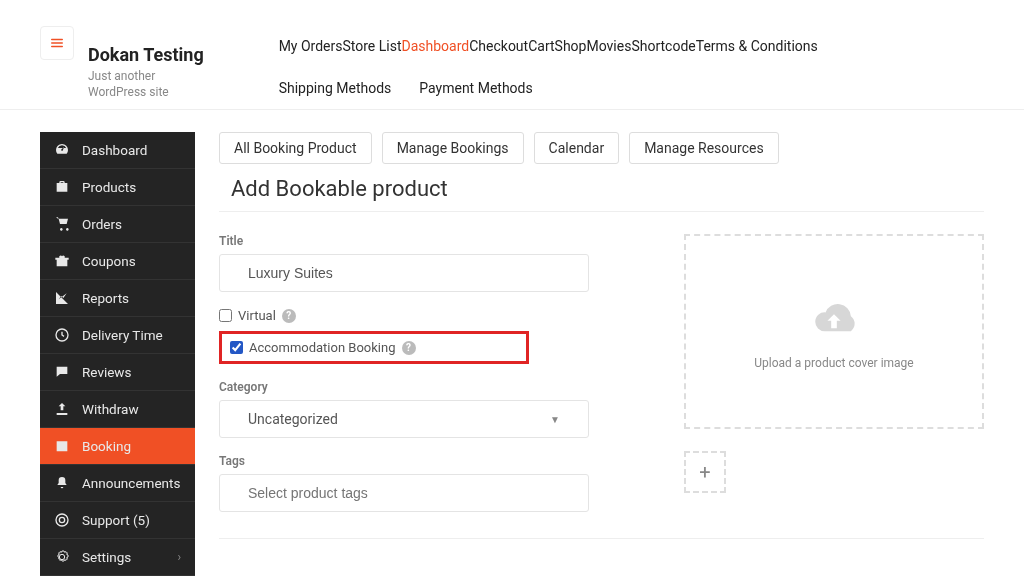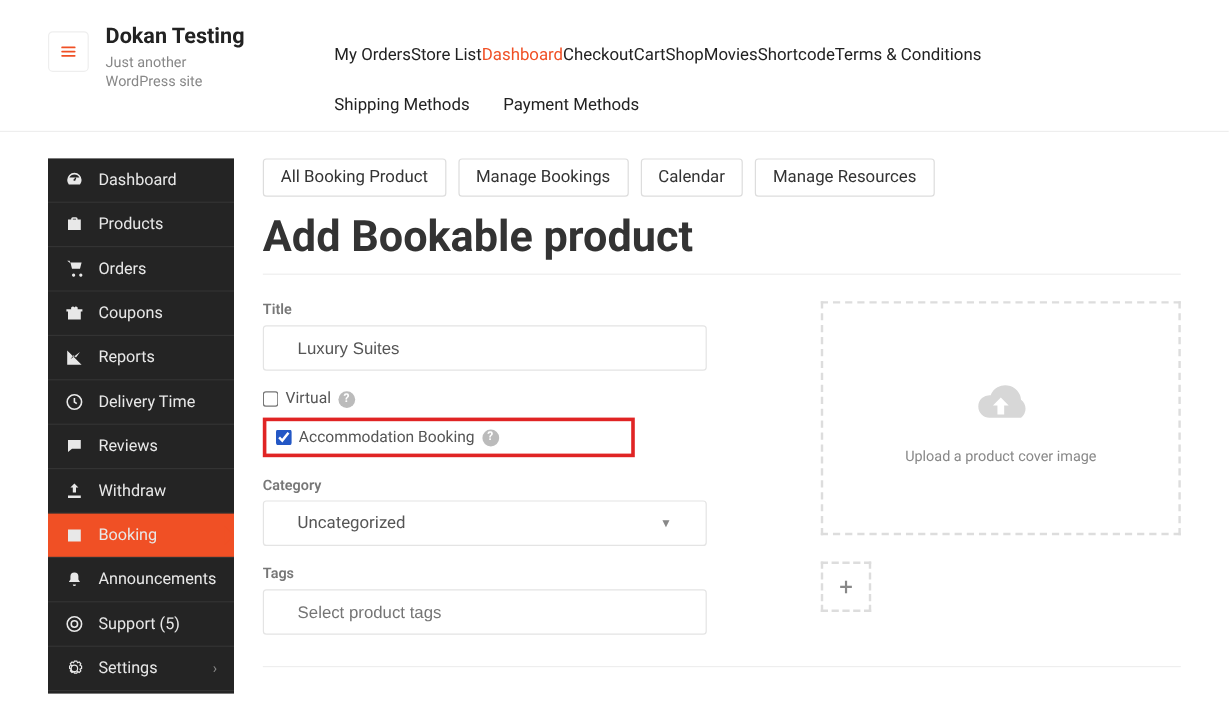--- a/index.html
+++ b/index.html
@@ -1,40 +1,40 @@
 <!DOCTYPE html>
 <html><head>
 <meta charset="utf-8">
 <style>
   * { box-sizing: border-box; margin: 0; padding: 0; }
   body { font-family: -apple-system, BlinkMacSystemFont, "Segoe UI", Roboto, Helvetica, Arial, sans-serif; background: #fff; color: #333; }
   .header { display: flex; align-items: flex-start; padding: 20px 40px 0 40px; border-bottom: 1px solid #eee; min-height: 110px; }
   .brand-block { display: flex; align-items: flex-start; gap: 14px; width: 220px; }
   .hamburger { width: 34px; height: 34px; border: 1px solid #eee; border-radius: 4px; display: flex; align-items: center; justify-content: center; margin-top: 6px; }
   .hamburger svg { width: 14px; height: 14px; stroke: #f05025; }
-  .site-title { font-weight: 700; font-size: 18px; color: #222; }
+  .site-title { font-weight: 700; font-size: 18px; color: #222; margin-top: 24px; }
   .site-tag { font-size: 12px; color: #888; margin-top: 4px; max-width: 120px; line-height: 1.3; }
   .topnav { display: flex; flex-wrap: wrap; padding-top: 10px; margin-left: 43px; }
   .topnav a { text-decoration: none; color: #222; font-size: 14px; line-height: 32px; cursor: pointer; }
   .topnav a.active { color: #f05025; }
   .topnav .row2 { display: flex; gap: 28px; width: 100%; margin-top: 10px; }
 
   .container { display: flex; padding: 22px 40px; gap: 24px; }
   .sidebar { width: 155px; background: #242424; color: #e8e8e8; font-size: 13.5px; }
   .side-item { display: flex; align-items: center; gap: 12px; padding: 10px 14px; border-bottom: 1px solid #333; cursor: pointer; position: relative; }
   .side-item.active { background: #f05025; }
   .side-item.active::after { content:""; position:absolute; right:-8px; top:50%; margin-top:-8px; border:8px solid transparent; border-left-color:#f05025; }
   .side-item .icon { width: 16px; height: 16px; display:flex; align-items:center; justify-content:center; }
   .side-item .icon svg { width:16px; height:16px; fill:#e8e8e8; }
   .side-item .chev { margin-left:auto; color:#888; font-size:12px; }
 
   .main { flex:1; }
   .tabs { display:flex; gap:10px; margin-bottom: 12px; }
   .tabs .tab { border:1px solid #ddd; border-radius:3px; padding:7px 14px; font-size:14px; background:#fff; cursor:pointer; }
-  h1.page-title { font-size: 36px; font-weight: 700; color:#333; margin-bottom:6px; }
+  h1.page-title { font-size: 22px; font-weight: 400; color:#333; margin-bottom:6px;margin-left:12px; }
   hr.sep{ border:none; border-top:1px solid #eee; margin:10px 0 22px; }
 
   .cols { display:flex; gap:30px; }
   .left { flex: 1 1 55%; }
   .right { width: 300px; text-align: right; }
 
   .field-label { font-size: 12px; color:#777; font-weight:600; margin-bottom:6px; display:block; }
   .input, .select { width:100%; max-width: 370px; border:1px solid #e4e4e4; border-radius:3px; padding:10px 28px; font-size:14px; color:#555; background:#fff; }
   .select { display:flex; justify-content:space-between; align-items:center; cursor:pointer; }
   .select .tri { color:#888; font-size:10px; }

